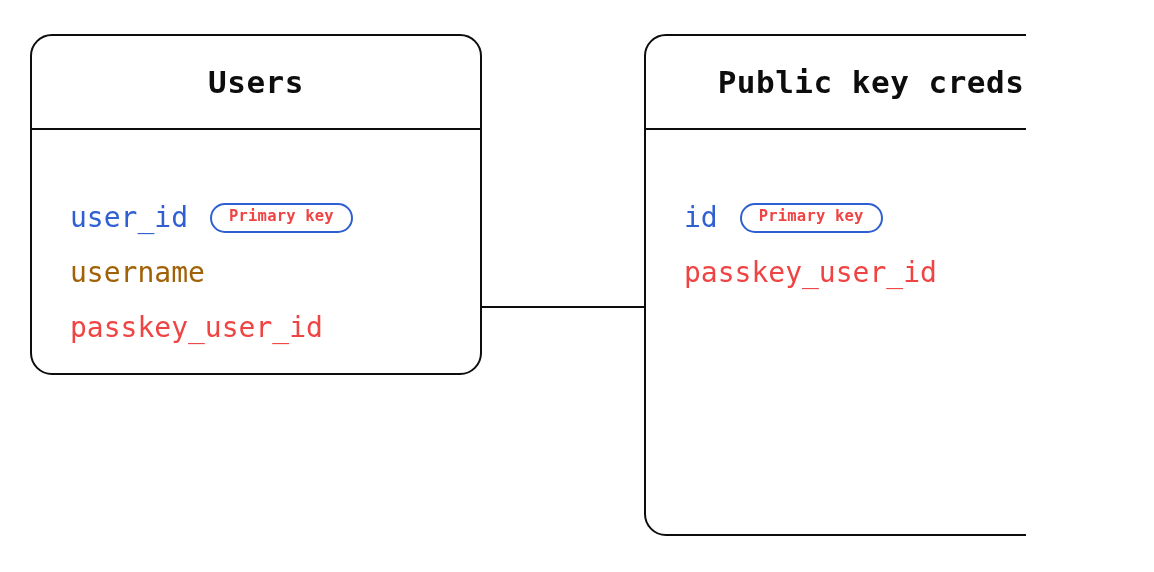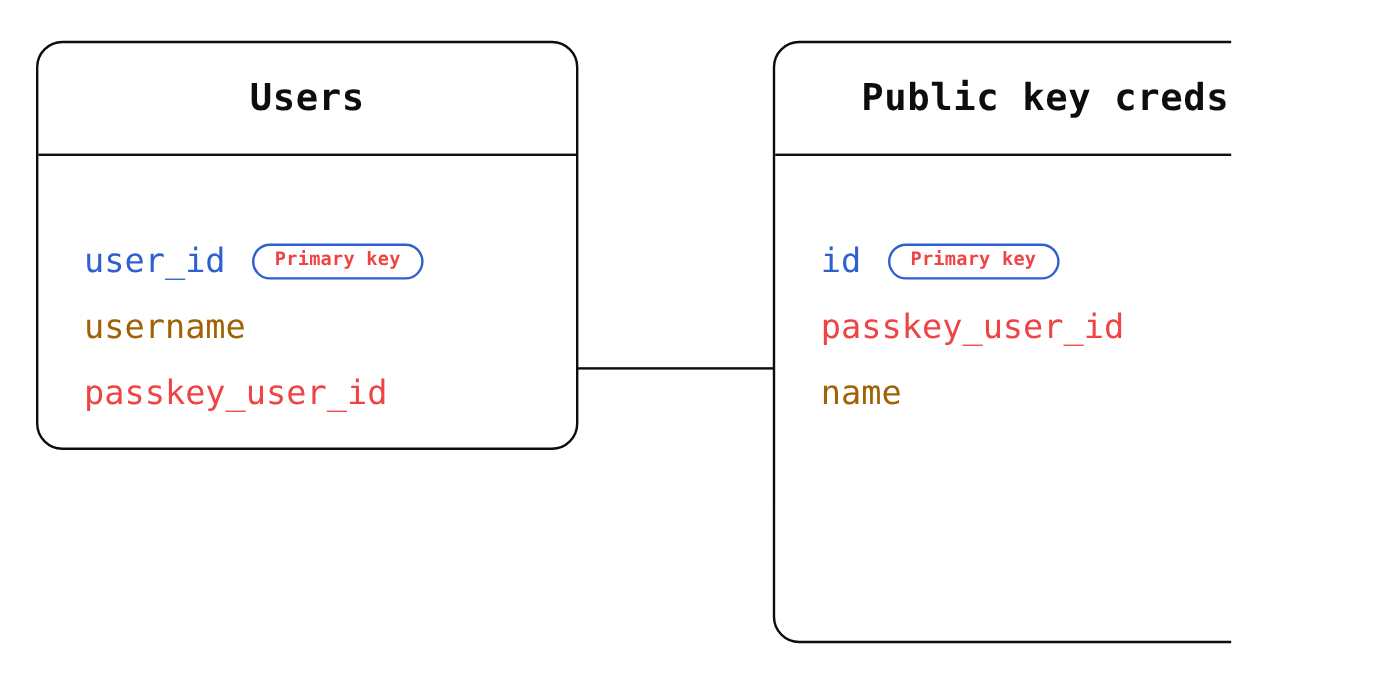--- a/index.html
+++ b/index.html
@@ -155,21 +155,18 @@
           <span class="pk-badge-label">Primary key</span>
         </span>
       </div>
 
 
       <div class="field-row">
         <span class="field-name is-fk">passkey_user_id</span>
       </div>
 
 
-      <div class="field-row">
-        <span class="field-name">name</span>
-      </div>
 
 
     </div>
   </div>
 
 </div>
 
 </body></html>

